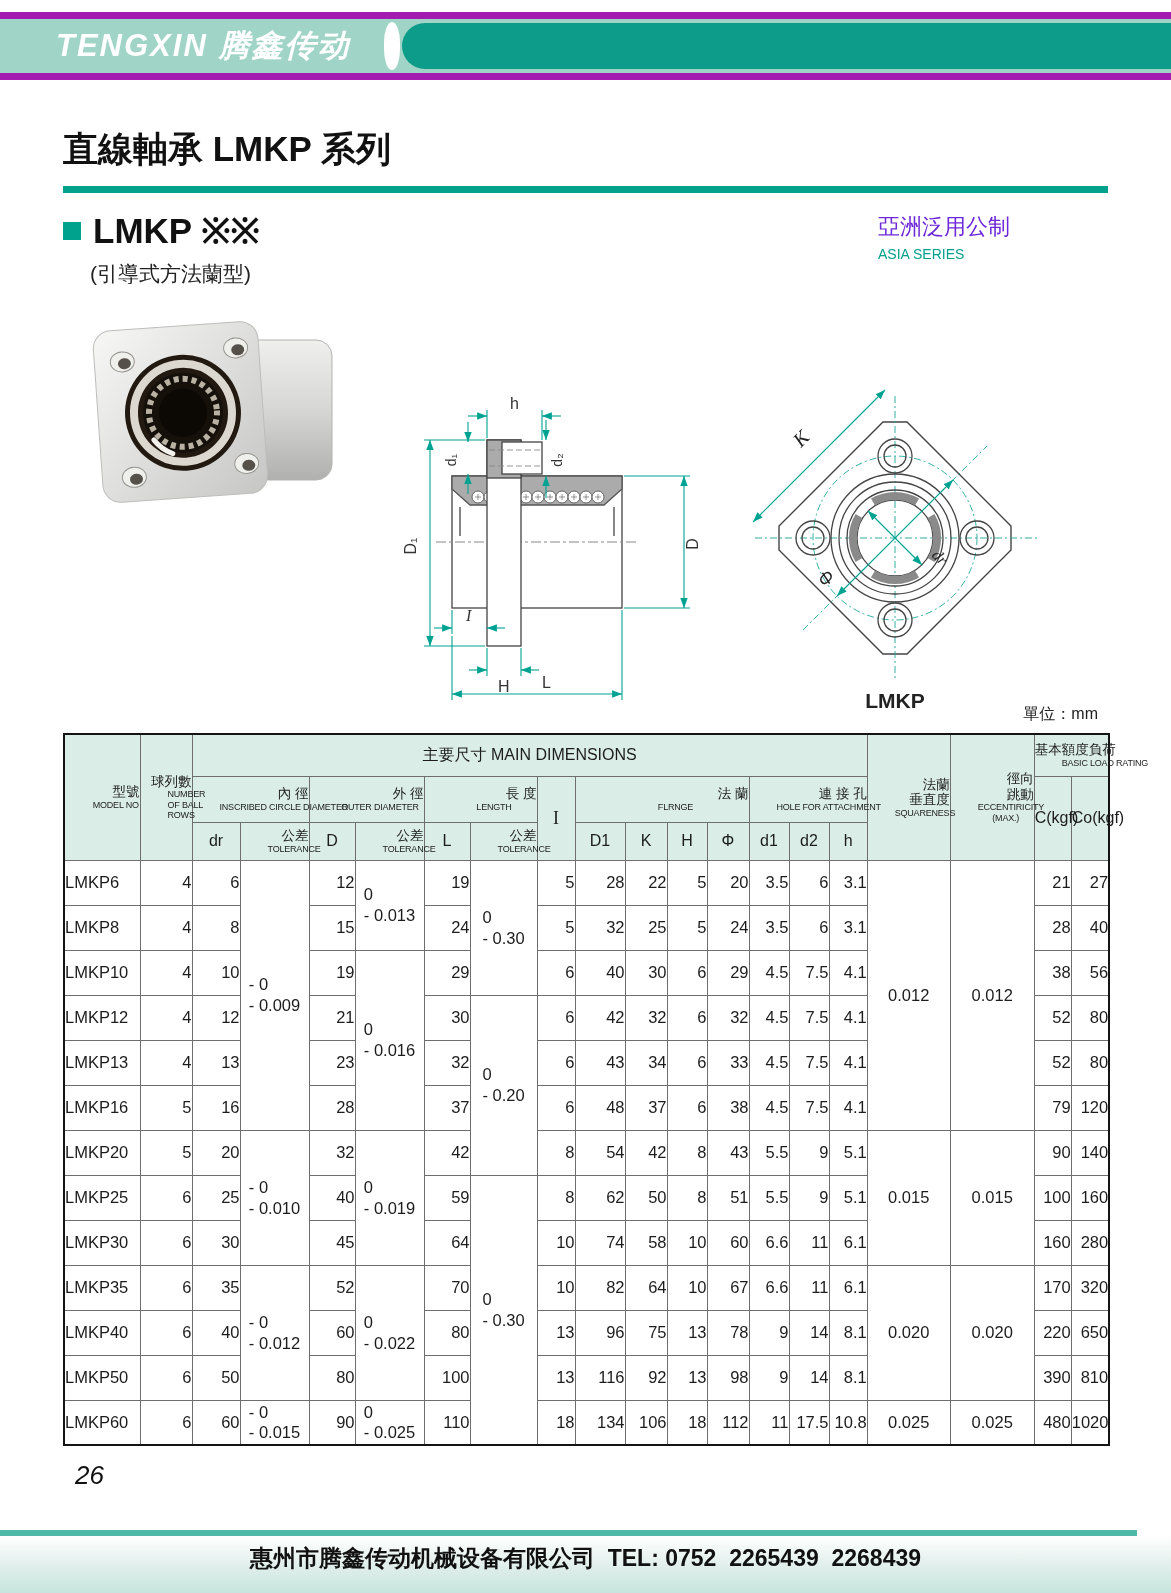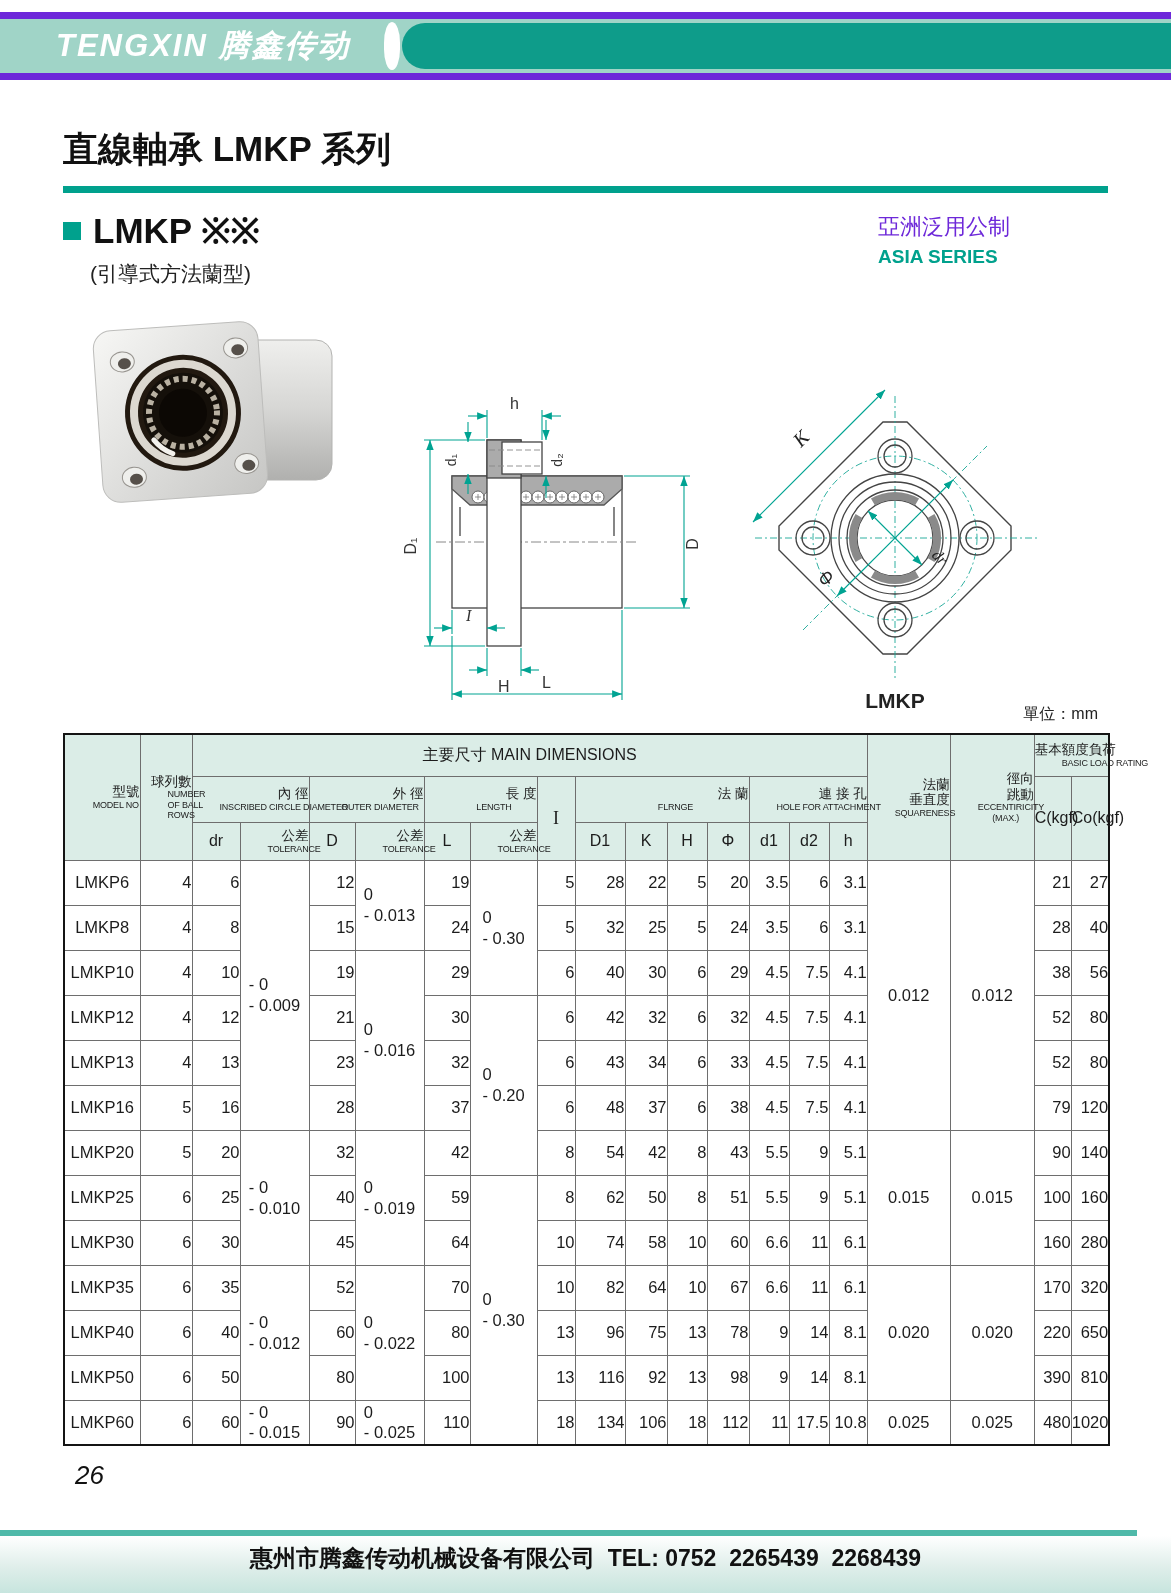--- a/index.html
+++ b/index.html
@@ -1,57 +1,57 @@
 <!DOCTYPE html>
 <html><head>
 <meta charset="utf-8">
 <style>
   html,body{margin:0;padding:0;}
   body{
     width:1171px;height:1593px;position:relative;background:#ffffff;
     font-family:"Liberation Sans", sans-serif;color:#1c1c1c;overflow:hidden;
   }
   
-  .banner{position:absolute;left:0;top:12px;width:1171px;height:68px;background:#6d28d9;}
+  .banner{position:absolute;left:0;top:12px;width:1171px;height:68px;background:#a21caf;}
   .banner-main{position:absolute;left:0;top:7px;right:0;height:54px;background:#a0d4c7;}
   .banner-dark{position:absolute;left:402px;top:11px;right:0;height:46px;background:#0e9c8a;
     border-top-left-radius:24px;border-bottom-left-radius:24px;}
   .banner-divider{position:absolute;left:384px;top:10px;width:16px;height:48px;background:#ffffff;
     border-radius:10px/26px;}
   .logo{position:absolute;left:56px;top:10px;height:48px;line-height:48px;color:#ffffff;
     font-size:31px;font-weight:bold;font-style:italic;letter-spacing:2px;}
   
   .page-title{position:absolute;left:63px;top:126px;font-size:35px;font-weight:bold;color:#111;}
   .title-rule{position:absolute;left:63px;top:186px;width:1045px;height:7px;background:#00a18d;}
   .series-marker{position:absolute;left:63px;top:222px;width:18px;height:18px;background:#00a18d;}
   .series-title{position:absolute;left:93px;top:206px;font-size:35px;font-weight:bold;color:#111;}
   .type-note{position:absolute;left:90px;top:260px;font-size:21px;color:#222;}
   .standard-cn{position:absolute;left:878px;top:212px;font-size:22px;color:#6d28d9;}
-  .standard-en{position:absolute;left:878px;top:246px;font-size:19px;font-weight:bold;color:#00a18d;}
+  .standard-en{position:absolute;left:878px;top:246px;font-size:14px;font-weight:normal;color:#00a18d;}
   
   .fig{position:absolute;}
   .fig-photo{left:70px;top:298px;}
   .fig-section{left:390px;top:376px;}
   .fig-front{left:745px;top:370px;}
   
   .unit-note{position:absolute;left:53px;top:704px;width:1045px;text-align:right;font-size:16px;color:#222;}
   .spec-table-wrap{position:absolute;left:63px;top:733px;width:1045px;}
   table.spec{border-collapse:collapse;table-layout:fixed;width:1045px;border:2.5px solid #141414;}
   table.spec th,table.spec td{border:1px solid #6e6e6e;vertical-align:middle;padding:0;}
   table.spec thead th{background:#dbede7;font-weight:normal;text-align:center;line-height:1.15;}
   table.spec thead tr:nth-child(1){height:42px;}
   table.spec thead tr:nth-child(2){height:46px;}
   table.spec thead tr:nth-child(3){height:38px;}
   table.spec tbody tr{height:45px;}
   table.spec td{font-size:16.5px;background:#fff;}
   th .cn{font-size:13.5px;white-space:nowrap;text-align:right;}
   th .en{font-size:9px;white-space:nowrap;letter-spacing:-0.2px;padding-left:27px;}
   th .single{font-size:16px;}
   th[data-name="col-header-I"] .single{font-family:"Liberation Serif",serif;font-size:18px;}
-  td.model{text-align:center;padding-left:10px;}
+  td.model{text-align:left;padding-left:10px;}
   td.num{text-align:right;padding-right:9px;}
   td.tol{text-align:center;font-size:15px;}
   td.tol .lines{display:inline-block;text-align:left;line-height:1.25;}
   td.mid{text-align:center;}
   
   .footer-bar{position:absolute;left:0;top:1530px;width:1137px;height:6px;background:#4fb9a9;}
   .footer-grad{position:absolute;left:0;top:1536px;width:1171px;height:57px;
     background:linear-gradient(180deg,#ffffff 0%,#dfeeea 55%,#c7e5de 100%);}
   .page-number{position:absolute;left:75px;top:1460px;font-size:26px;color:#111;font-style:italic;}
   .footer-line{position:absolute;left:63px;top:1543px;width:1045px;text-align:center;

